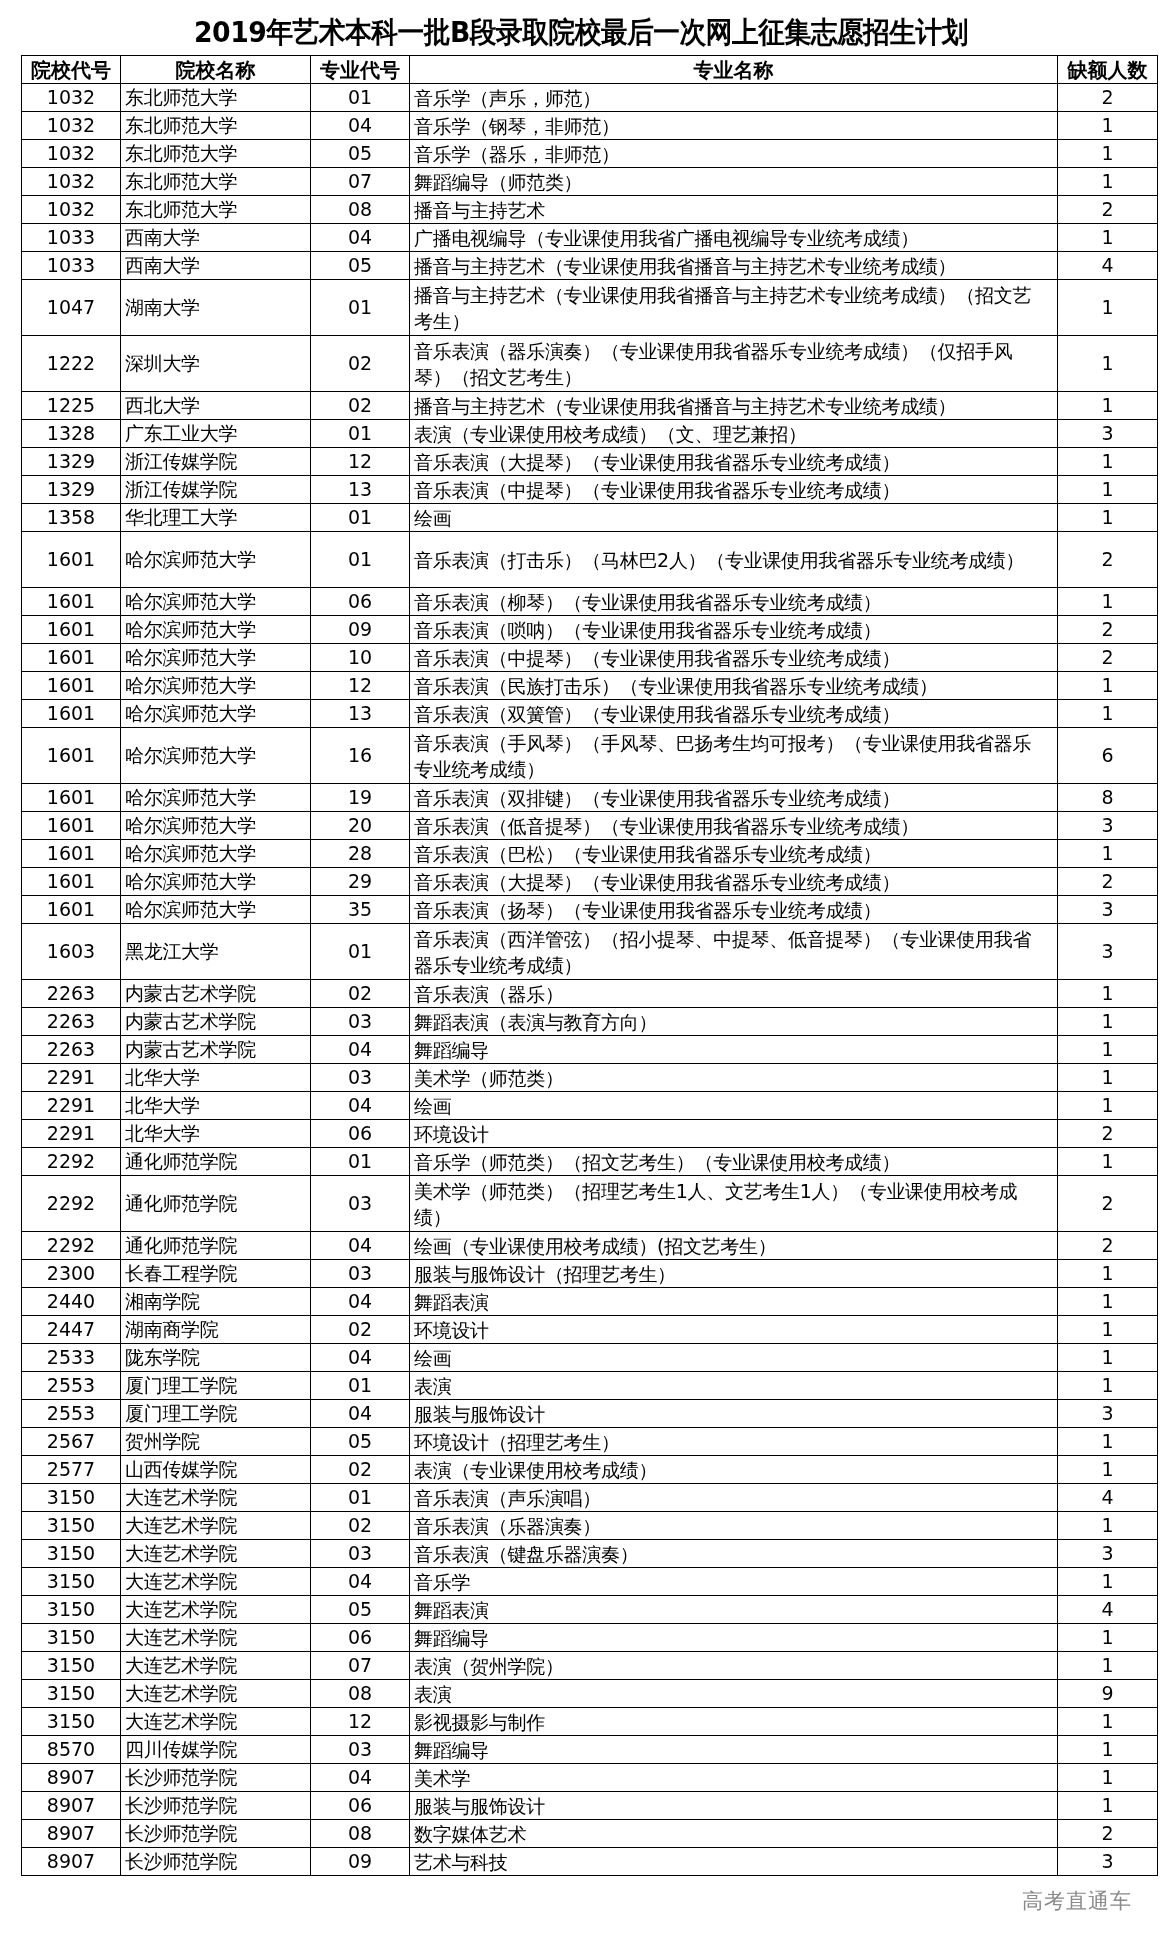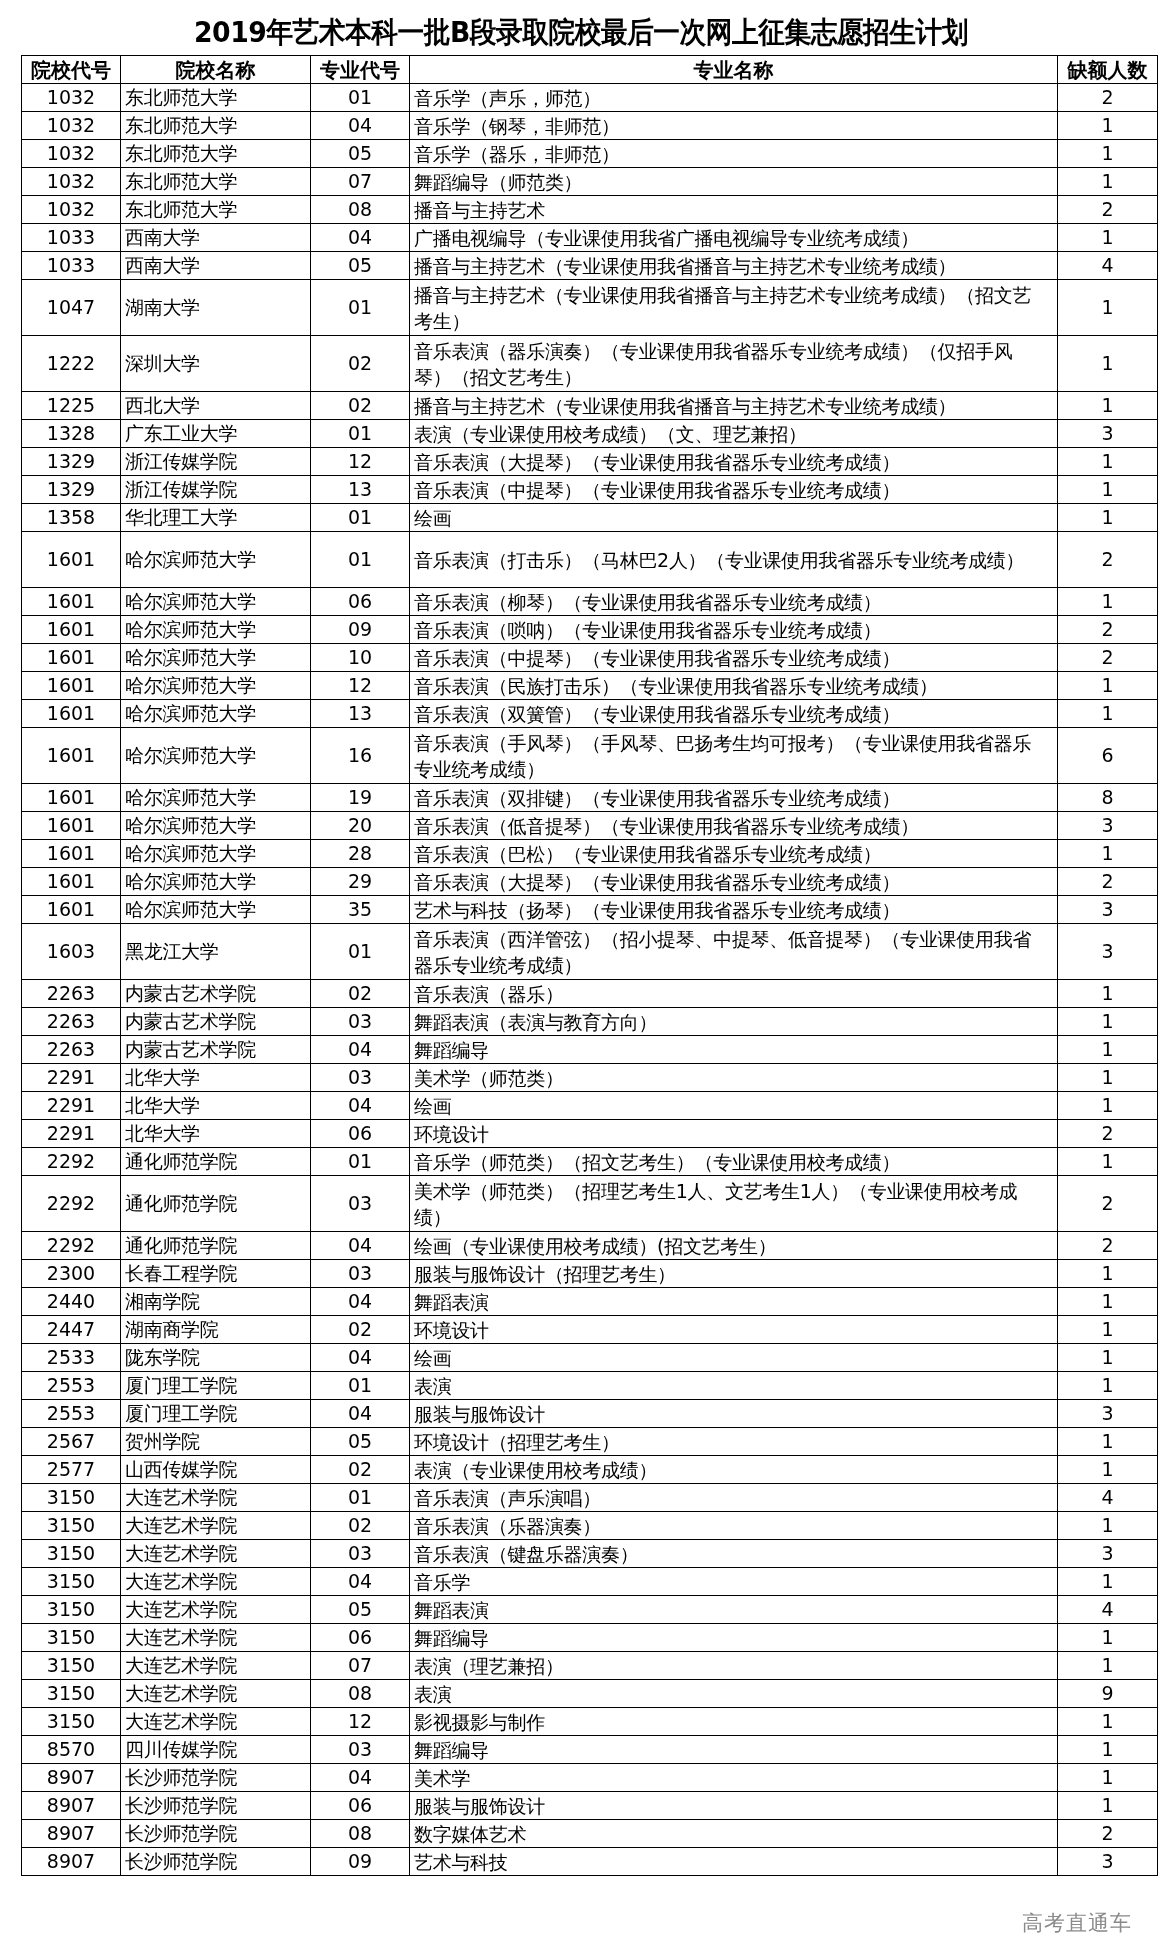--- a/index.html
+++ b/index.html
@@ -14,21 +14,21 @@
   col.c4 { width: 648px; } col.c5 { width: 100px; }
   th, td { border: 1.5px solid #000; padding: 0 4px; font-size: 19px;
            overflow: hidden; white-space: nowrap; }
   th { height: 27px; line-height: 26px; font-weight: bold; font-size: 20px; text-align: center; padding: 0; }
   td { height: 27px; line-height: 27px; }
   tr.dbl td { height: 55px; }
   td.code, td.major-code, td.count { text-align: center; }
   td.major { white-space: normal; line-height: 26px; padding-right: 8px; letter-spacing: -0.3px; margin-top: 28px; }
   td.school { letter-spacing: -0.3px; }
   .watermark { position: absolute; left: 1022px; top: 1887px; font-size: 21px;
-               color: #8a8a8a; text-shadow: 0 0 2px #fff, 0 0 2px #fff; letter-spacing: 1px; margin-top: 22px; }
+               color: #8a8a8a; text-shadow: 0 0 2px #fff, 0 0 2px #fff; letter-spacing: 1px; }
 </style>
 </head>
 <body>
 
 <div class="title">2019年艺术本科一批B段录取院校最后一次网上征集志愿招生计划</div>
 
 <table>
   <colgroup>
       <col class="c1">
       <col class="c2">
@@ -218,21 +218,21 @@
         <td class="code">1601</td>
         <td class="school">哈尔滨师范大学</td>
         <td class="major-code">29</td>
         <td class="major">音乐表演（大提琴）（专业课使用我省器乐专业统考成绩）</td>
         <td class="count">2</td>
       </tr>
       <tr>
         <td class="code">1601</td>
         <td class="school">哈尔滨师范大学</td>
         <td class="major-code">35</td>
-        <td class="major">艺术与科技（扬琴）（专业课使用我省器乐专业统考成绩）</td>
+        <td class="major">音乐表演（扬琴）（专业课使用我省器乐专业统考成绩）</td>
         <td class="count">3</td>
       </tr>
       <tr class="dbl">
         <td class="code">1603</td>
         <td class="school">黑龙江大学</td>
         <td class="major-code">01</td>
         <td class="major">音乐表演（西洋管弦）（招小提琴、中提琴、低音提琴）（专业课使用我省器乐专业统考成绩）</td>
         <td class="count">3</td>
       </tr>
       <tr>
@@ -393,21 +393,21 @@
         <td class="code">3150</td>
         <td class="school">大连艺术学院</td>
         <td class="major-code">06</td>
         <td class="major">舞蹈编导</td>
         <td class="count">1</td>
       </tr>
       <tr>
         <td class="code">3150</td>
         <td class="school">大连艺术学院</td>
         <td class="major-code">07</td>
-        <td class="major">表演（理艺兼招）</td>
+        <td class="major">表演（贺州学院）</td>
         <td class="count">1</td>
       </tr>
       <tr>
         <td class="code">3150</td>
         <td class="school">大连艺术学院</td>
         <td class="major-code">08</td>
         <td class="major">表演</td>
         <td class="count">9</td>
       </tr>
       <tr>

